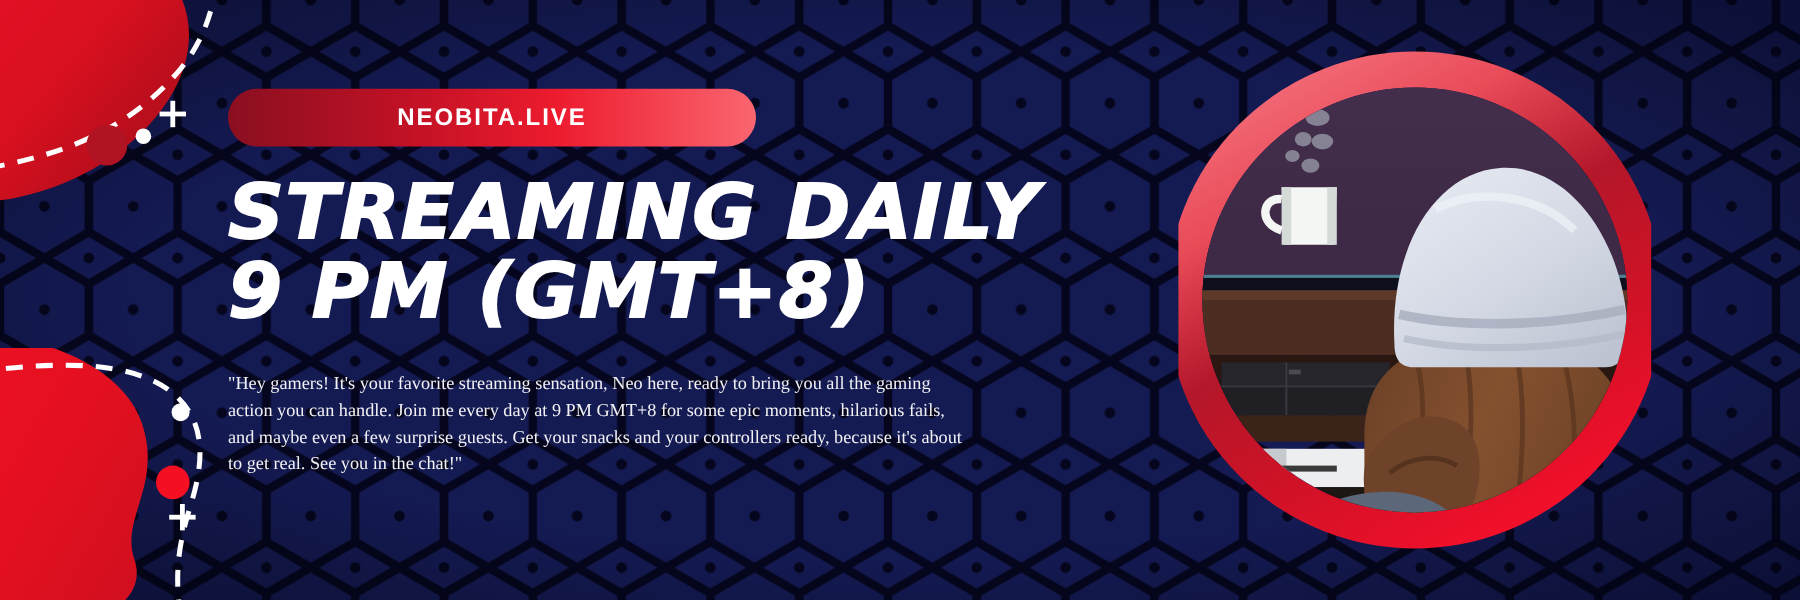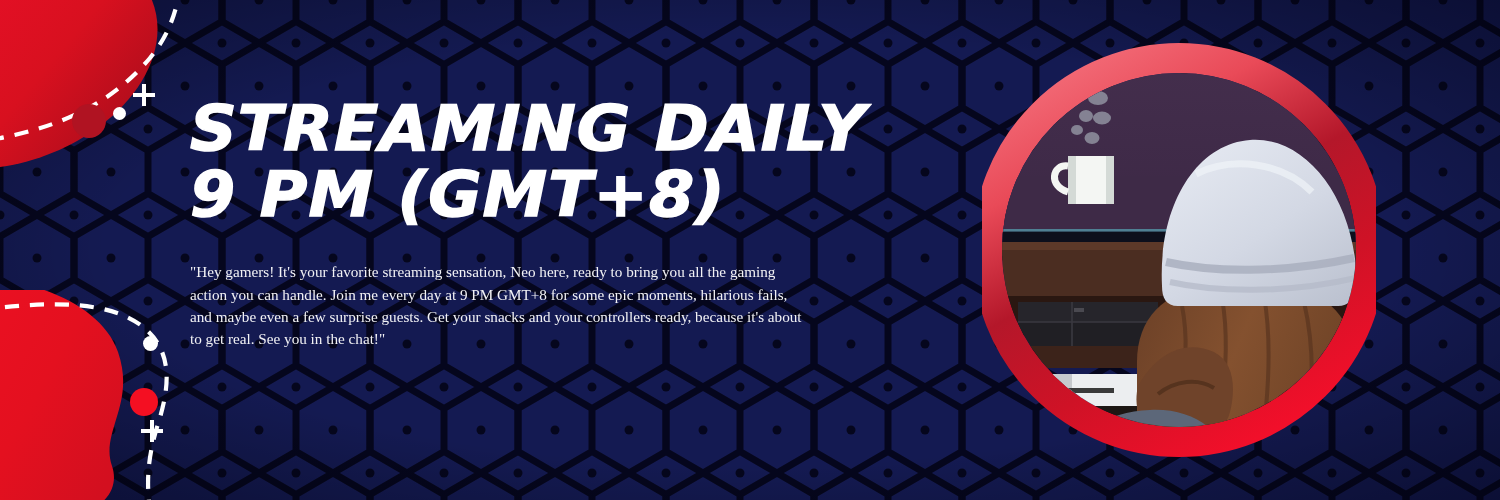--- a/index.html
+++ b/index.html
@@ -191,20 +191,21 @@
   <div class="deco-dot" style="left:72px; top:104px; width:34px; height:34px; background:#b01322;"></div>
   <div class="deco-dot" style="left:113px; top:107px; width:13px; height:13px; background:#ffffff;"></div>
   <div class="deco-plus" style="left:133px; top:84px; width:22px; height:22px;"></div>
 
   <div class="deco-dot" style="left:143px; top:336px; width:15px; height:15px; background:#ffffff;"></div>
   <div class="deco-dot" style="left:130px; top:388px; width:28px; height:28px; background:#f40f22;"></div>
   <div class="deco-plus" style="left:141px; top:420px; width:22px; height:22px;"></div>
 
   <div class="content">
 
+    <div class="badge">NEOBITA.LIVE</div>
 
     <div class="headline">
       <span class="line line1">STREAMING DAILY</span>
       <span class="line line2">9 PM (GMT+8)</span>
     </div>
 
     <p class="blurb">"Hey gamers! It's your favorite streaming sensation, Neo here, ready to bring you all the gaming action you can handle. Join me every day at 9 PM GMT+8 for some epic moments, hilarious fails, and maybe even a few surprise guests. Get your snacks and your controllers ready, because it's about to get real. See you in the chat!"</p>
   </div>
 
   <svg class="portrait" viewBox="0 0 394 488" aria-hidden="true">

